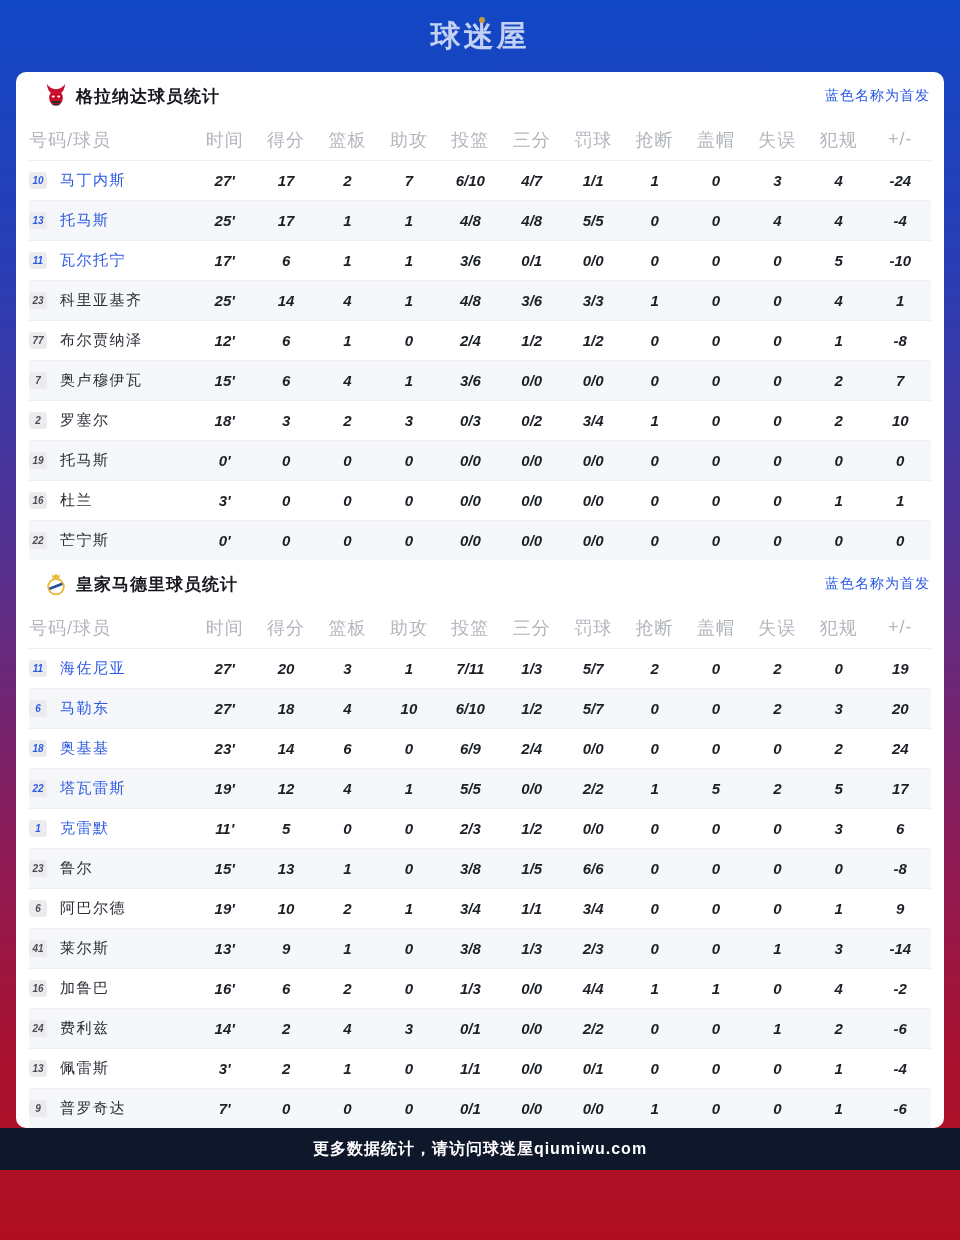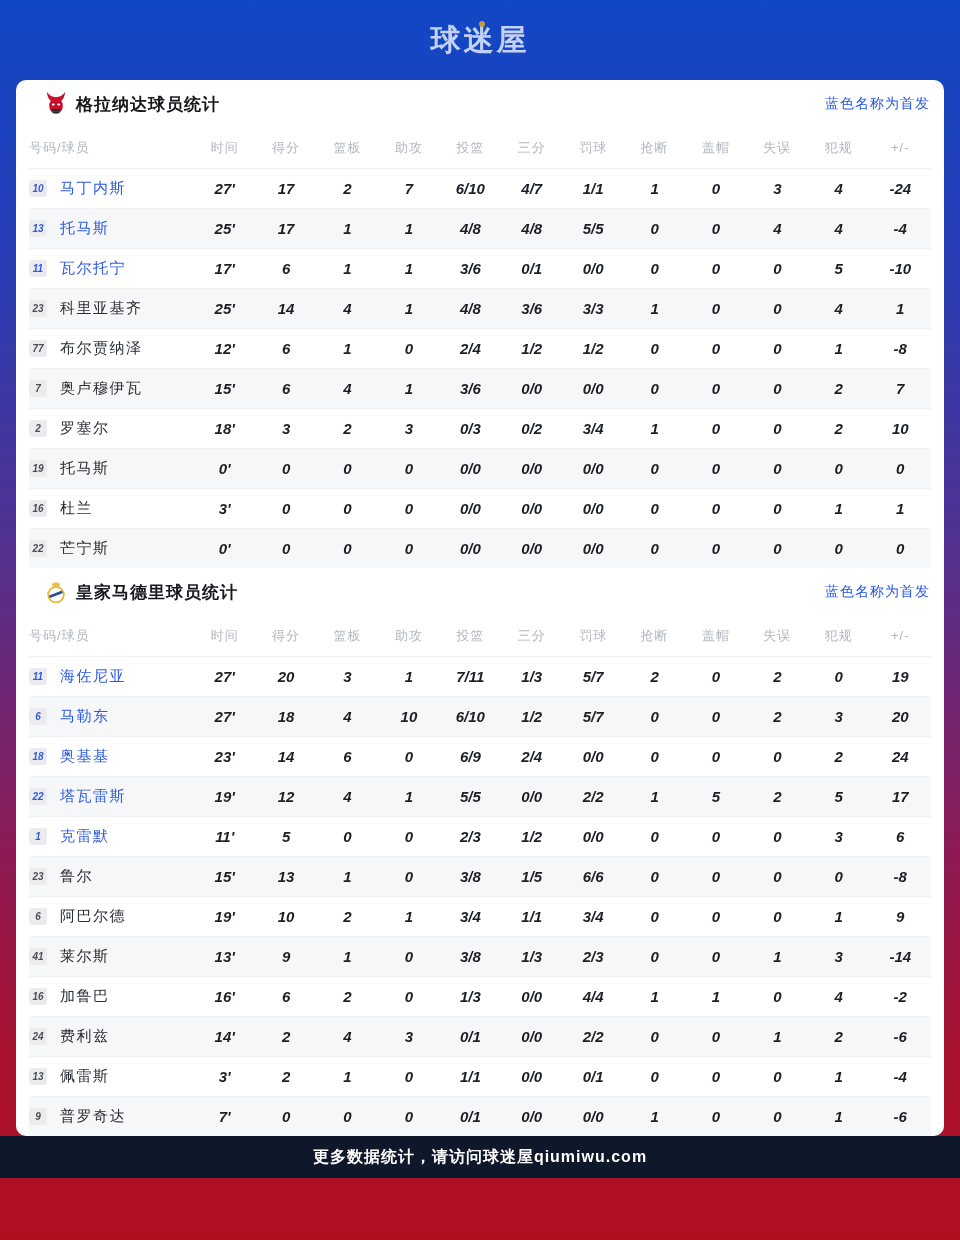--- a/index.html
+++ b/index.html
@@ -4,21 +4,21 @@
 <style>
   * { margin:0; padding:0; box-sizing:border-box; }
   html,body { width:960px; }
   body {
     font-family:"Liberation Sans","DejaVu Sans",sans-serif;
     width:960px; height:1240px;
     background:linear-gradient(180deg,#1147c6 0%,#2a3db4 22%,#55308f 45%,#8c1b57 68%,#a91230 85%,#b00f20 100%);
     overflow:hidden;
   }
   .topbar {
-    height:80px; display:flex; align-items:center; justify-content:center;
+    height:72px; display:flex; align-items:center; justify-content:center;
   }
   .logo {
     position:relative;
     font-size:30px; font-weight:bold; letter-spacing:3px;
     color:#c3d1f4;
   }
   .logo-dot {
     position:absolute; top:1px; left:50%; margin-left:-1px;
     width:6px; height:6px; border-radius:50%; background:#c8993c;
   }
@@ -31,21 +31,21 @@
   }
   .team-icon { width:24px; height:24px; margin-right:8px; display:flex; align-items:center; justify-content:center; }
   .section-title { font-size:17px; font-weight:bold; color:#16181d; letter-spacing:1px; }
   .legend { margin-left:auto; font-size:14px; color:#2457e6; letter-spacing:1px; }
   table.stats-table {
     table-layout:fixed; border-collapse:collapse;
     width:902px; margin:0 13px;
   }
   col.col-player { width:165px; }
   thead th {
-    height:40px; font-weight:normal; font-size:13px; color:#b2b6bd;
+    height:40px; font-weight:normal; font-size:18px; color:#b2b6bd;
     text-align:center; letter-spacing:1px;
   }
   thead th.col-player-h { text-align:left; }
   tbody tr { border-top:1px solid #f0f0f3; }
   tbody tr.alt { background:#f6f7f8; }
   td { height:40px; text-align:center; vertical-align:middle; }
   td.stat {
     font-style:italic; font-weight:bold; font-size:15px; color:#1c2026;
     font-family:"Liberation Sans","DejaVu Sans",sans-serif;
   }

